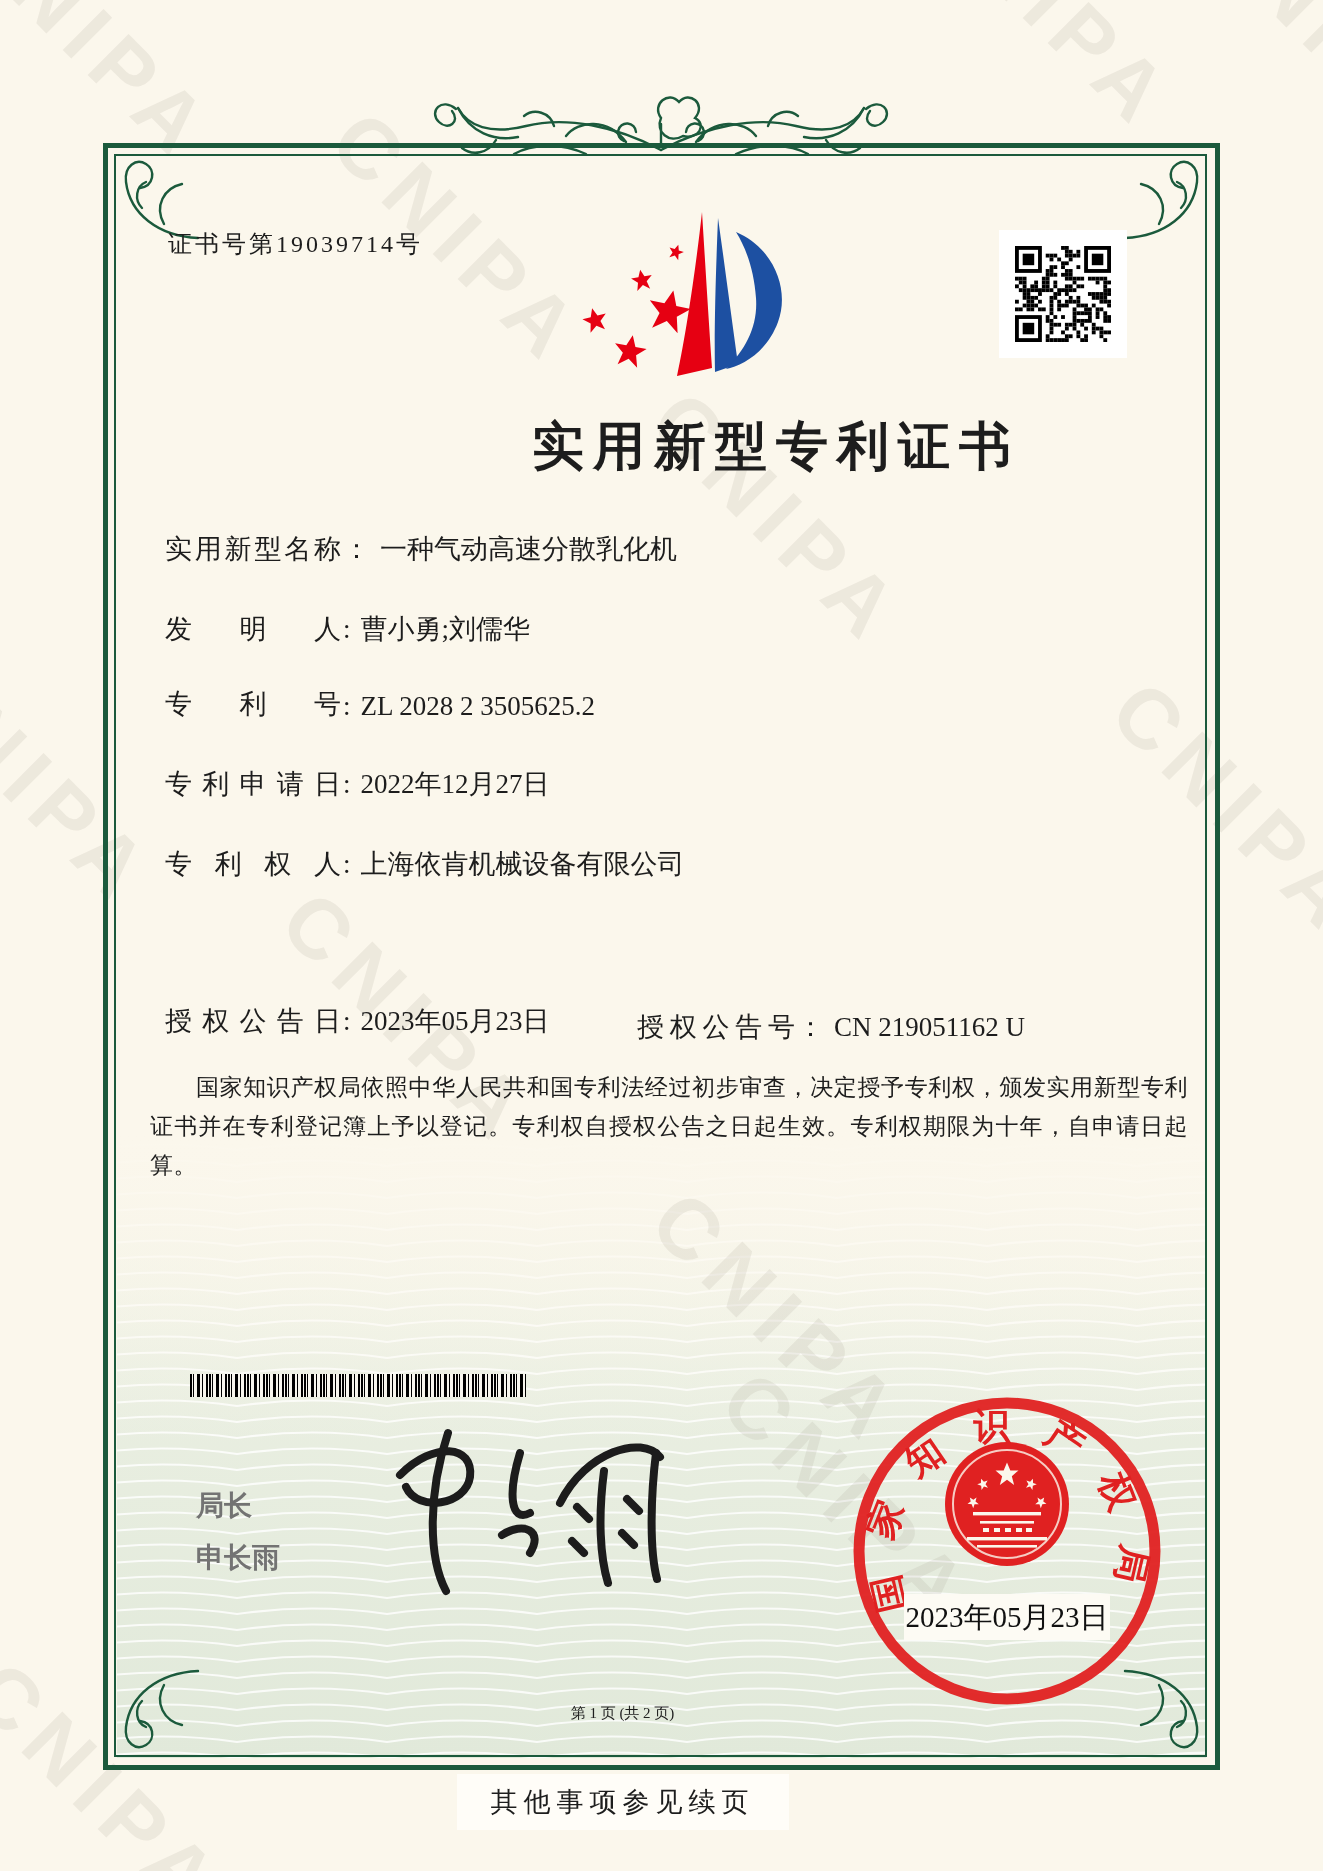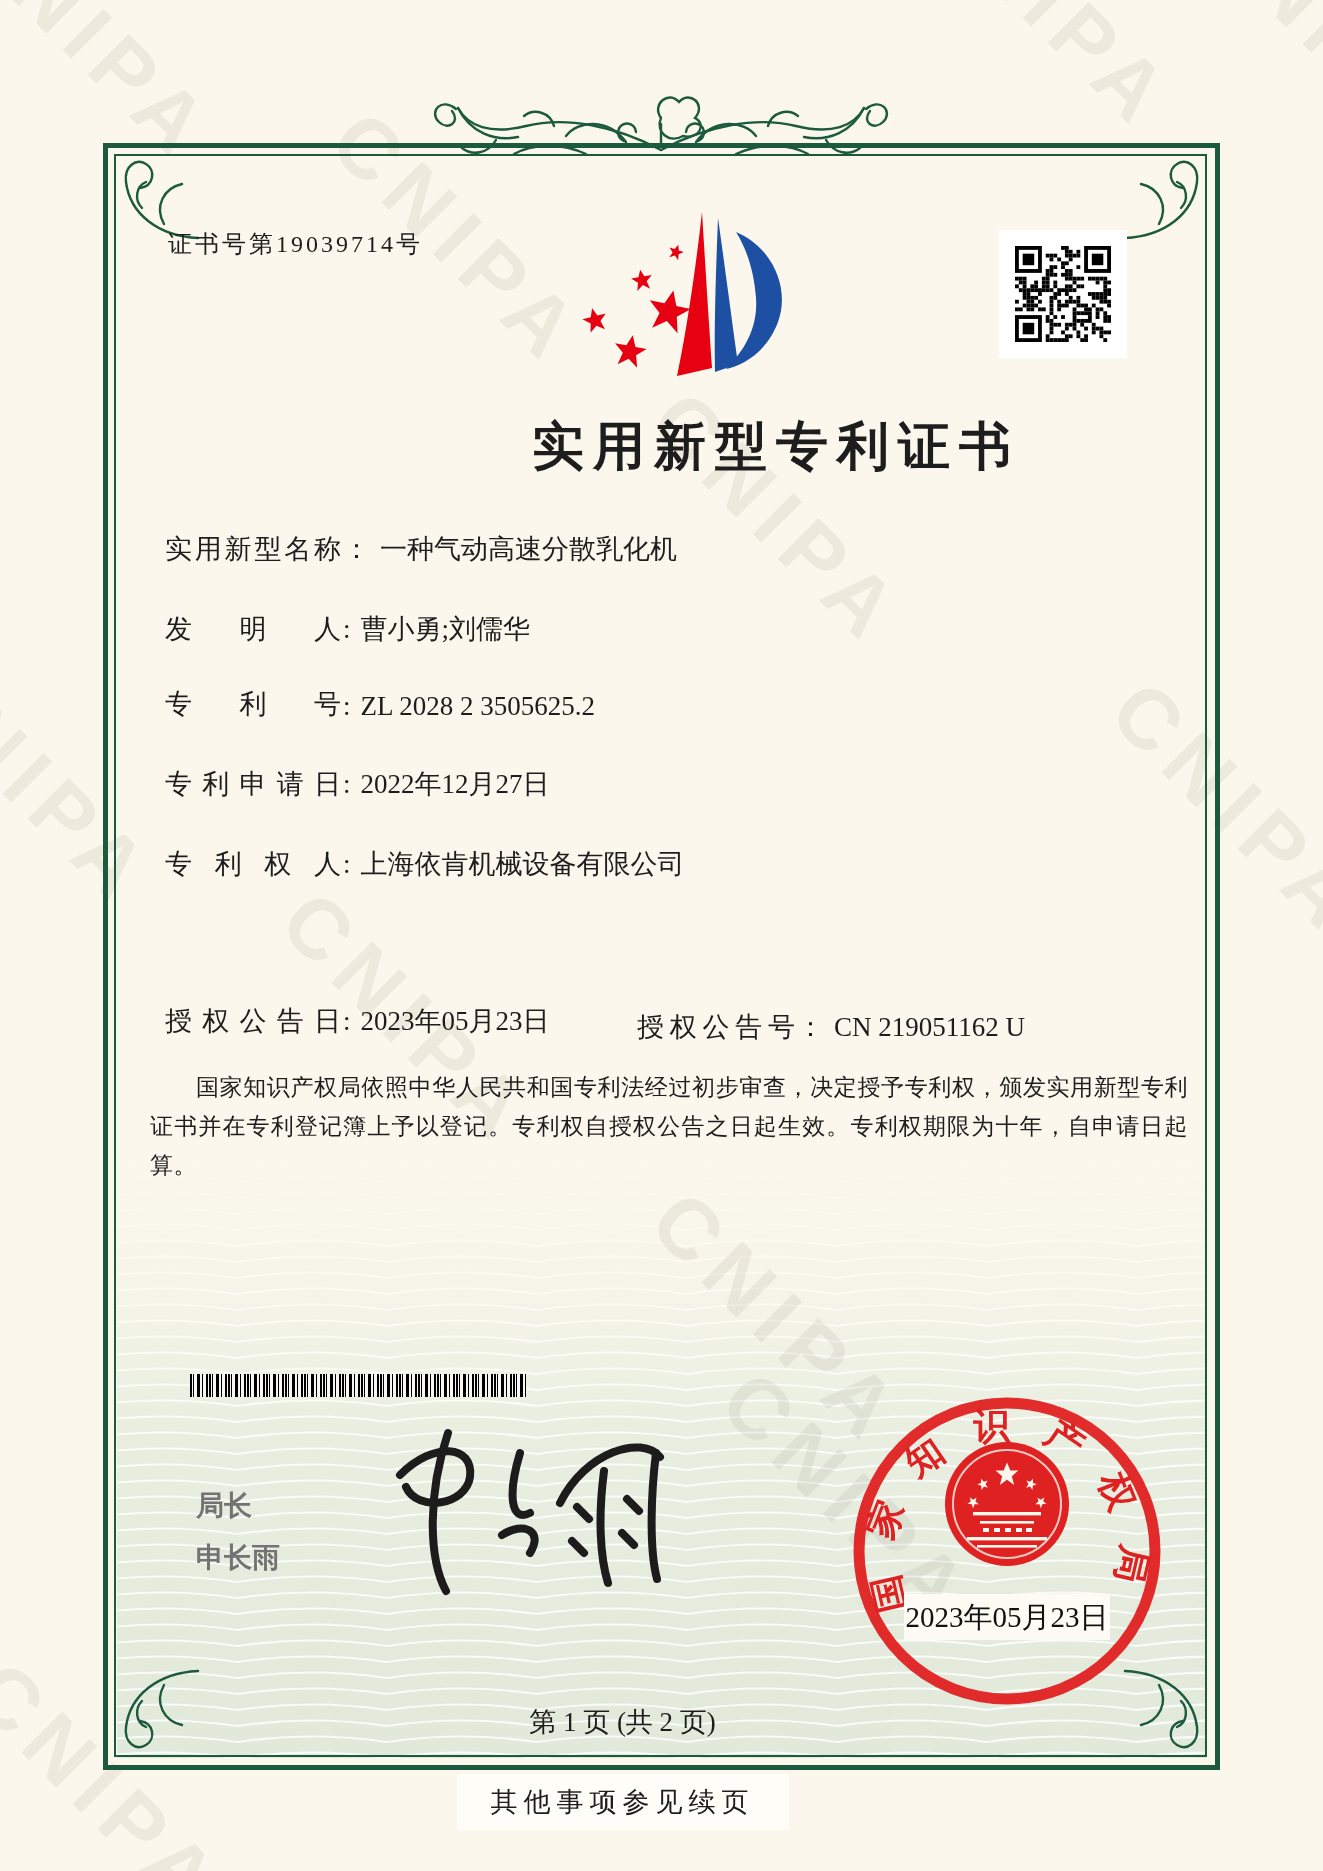--- a/index.html
+++ b/index.html
@@ -57,21 +57,21 @@
       #000 7px 10px,#f8f6ee 10px 12px,#000 12px 13px,#f8f6ee 13px 16px,
       #000 16px 18px,#f8f6ee 18px 19px);}
   
   .director{position:absolute;left:163px;z-index:4;
     font-family:"Liberation Sans","DejaVu Sans",sans-serif;font-weight:700;font-size:28px;color:#737373;margin-left:33px;}
   .sig{position:absolute;left:360px;top:1415px;z-index:4;}
   
   .seal{position:absolute;left:842px;top:1386px;z-index:5;}
   
   .page-footer{position:absolute;left:110px;top:1704px;width:1025px;text-align:center;
-    font-size:27px;z-index:4;}
+    font-size:15px;z-index:4;}
   .note-wrap{position:absolute;left:110px;top:1774px;width:1025px;text-align:center;z-index:4;}
   .note-box{display:inline-block;background:#fffdf8;padding:10px 34px;font-size:27px;letter-spacing:6px;}
 </style>
 </head>
 <body>
 
 <div class="page">
 
   <div class="waves">
     <svg width="1089" height="628" viewBox="0 0 1089 628">

